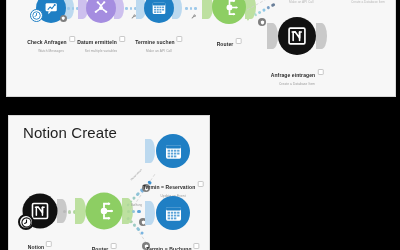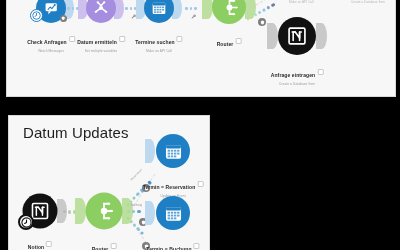--- a/index.html
+++ b/index.html
@@ -326,21 +326,21 @@
         <span class="sub">Create a Database Item</span>
       </div>
     </div>
 
   </div>
 </div>
 
 <div class="panel" id="panel-bottom">
   <div class="canvas">
 
-    <div class="panel-title">Datum Updates</div>
+    <div class="panel-title">Notion Create</div>
 
     <div class="node" style="left:31px; top:95px;">
       <div class="ear" style="left:17px; width:10px; height:24px; background:#c9c9c9;"></div>
       <div class="bulb" style="width:35px; height:35px; background:#111111;">
         <svg width="19" height="19" viewBox="0 0 24 24">
           <rect x="2.5" y="2.5" width="19" height="19" rx="1.6" fill="none" stroke="#ffffff" stroke-width="2"></rect>
           <path d="M7.4 17.4 L7.4 7.2 L9.9 7.2 L15.1 14.4 L15.1 7.2 L17.2 7.2" stroke="#ffffff" stroke-width="1.9" fill="none" stroke-linecap="round" stroke-linejoin="round"></path>
           <path d="M6.2 7.2 L9.9 7.2" stroke="#ffffff" stroke-width="1.9" stroke-linecap="round"></path>
           <path d="M15.1 17.4 L15.1 7.2" stroke="#ffffff" stroke-width="1.9" stroke-linecap="round"></path>
         </svg>

